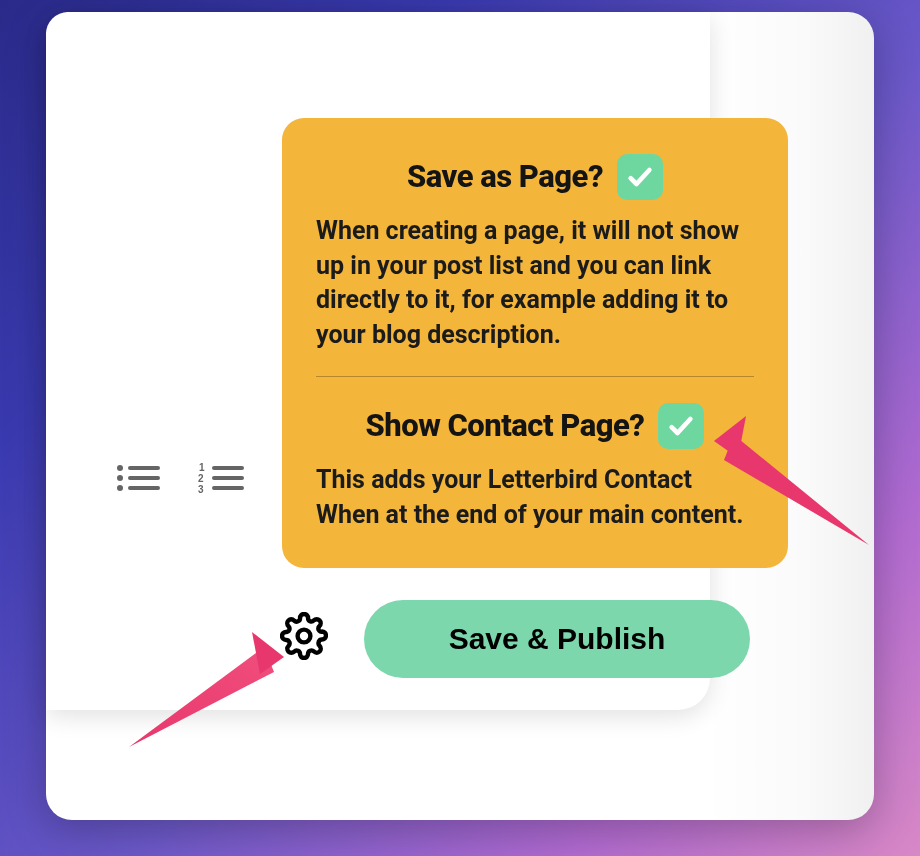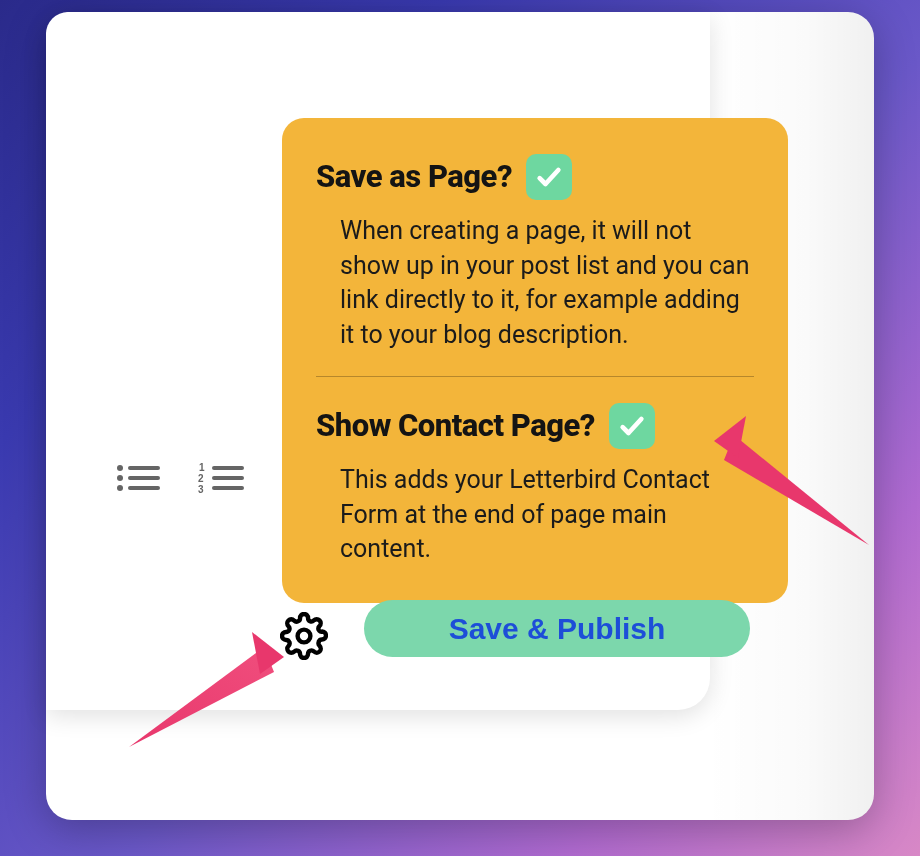--- a/index.html
+++ b/index.html
@@ -46,29 +46,28 @@
     background: #f3b53a;
     border-radius: 22px;
     padding: 36px 34px 36px 34px;
     color: #141414;
   }
   .popover hr {
     border: none;
     border-top: 1px solid rgba(0,0,0,0.25);
     margin: 24px 0 26px 0;
   }
-  .row-head { display: flex; align-items: center; justify-content: flex-start; gap: 14px; }
+  .row-head { display: flex; align-items: center; justify-content: center; gap: 14px; }
   .row-title { font-size: 31px; font-weight: 800; letter-spacing: -0.5px; line-height: 1.15; }
   .row-desc {
     margin-top: 14px;
     font-size: 25px;
-    font-weight: 400;
+    font-weight: 700;
     line-height: 1.38;
     color: #1b1b1b;
-    margin-left: 24px;
   }
   .toggle {
     width: 46px; height: 46px;
     background: #6ed7a0;
     border-radius: 10px;
     display: flex; align-items: center; justify-content: center;
     flex: 0 0 46px;
     cursor: pointer;
   }
   .toggle svg { width: 28px; height: 28px; }
@@ -91,29 +90,29 @@
     color: #0a0a0a;
     cursor: pointer;
   }
   .gear svg { width: 48px; height: 48px; }
 
   .publish-btn {
     position: absolute;
     left: 318px;
     top: 588px;
     width: 386px;
-    height: 57px;
+    height: 78px;
     background: #7cd7ac;
     border-radius: 40px;
     display: flex;
     align-items: center;
     justify-content: center;
     font-size: 30px;
     font-weight: 600;
-    color: #1d4ed8;
+    color: #000000;
     cursor: pointer;
     border: none;
   }
 
   .arrow { position: absolute; pointer-events: none; }
   .arrow svg { display:block; }
 </style>
 </head>
 <body>
 
@@ -163,21 +162,21 @@
 
       <div class="popover-section">
         <div class="row-head">
           <div class="row-title">Show Contact Page?</div>
           <div class="toggle">
             <svg viewBox="0 0 24 24" fill="none" stroke="#fff" stroke-width="4" stroke-linecap="round" stroke-linejoin="round">
               <polyline points="4,13 9,18 20,6"></polyline>
             </svg>
           </div>
         </div>
-        <div class="row-desc">This adds your Letterbird Contact Form at the end of page main content.</div>
+        <div class="row-desc">This adds your Letterbird Contact When at the end of your main content.</div>
       </div>
 
     </div>
 
     <div class="gear">
       <svg viewBox="0 0 24 24" fill="none" stroke="#000" stroke-width="2.2" stroke-linejoin="round" stroke-linecap="round">
         <circle cx="12" cy="12" r="3.2"></circle>
         <path d="M19.4 15a1.7 1.7 0 0 0 .34 1.87l.06.06a2 2 0 1 1-2.83 2.83l-.06-.06a1.7 1.7 0 0 0-1.87-.34 1.7 1.7 0 0 0-1.03 1.56V21a2 2 0 1 1-4 0v-.09A1.7 1.7 0 0 0 9 19.4a1.7 1.7 0 0 0-1.87.34l-.06.06a2 2 0 1 1-2.83-2.83l.06-.06A1.7 1.7 0 0 0 4.64 15a1.7 1.7 0 0 0-1.56-1.03H3a2 2 0 1 1 0-4h.09A1.7 1.7 0 0 0 4.6 9a1.7 1.7 0 0 0-.34-1.87l-.06-.06A2 2 0 1 1 7.03 4.24l.06.06A1.7 1.7 0 0 0 9 4.64 1.7 1.7 0 0 0 10.03 3.08V3a2 2 0 1 1 4 0v.09A1.7 1.7 0 0 0 15 4.6a1.7 1.7 0 0 0 1.87-.34l.06-.06a2 2 0 1 1 2.83 2.83l-.06.06A1.7 1.7 0 0 0 19.36 9c.13.32.4.58.73.72.33.14.7.15 1.03.03H21a2 2 0 1 1 0 4h-.09a1.7 1.7 0 0 0-1.51 1z"></path>
       </svg>
     </div>

